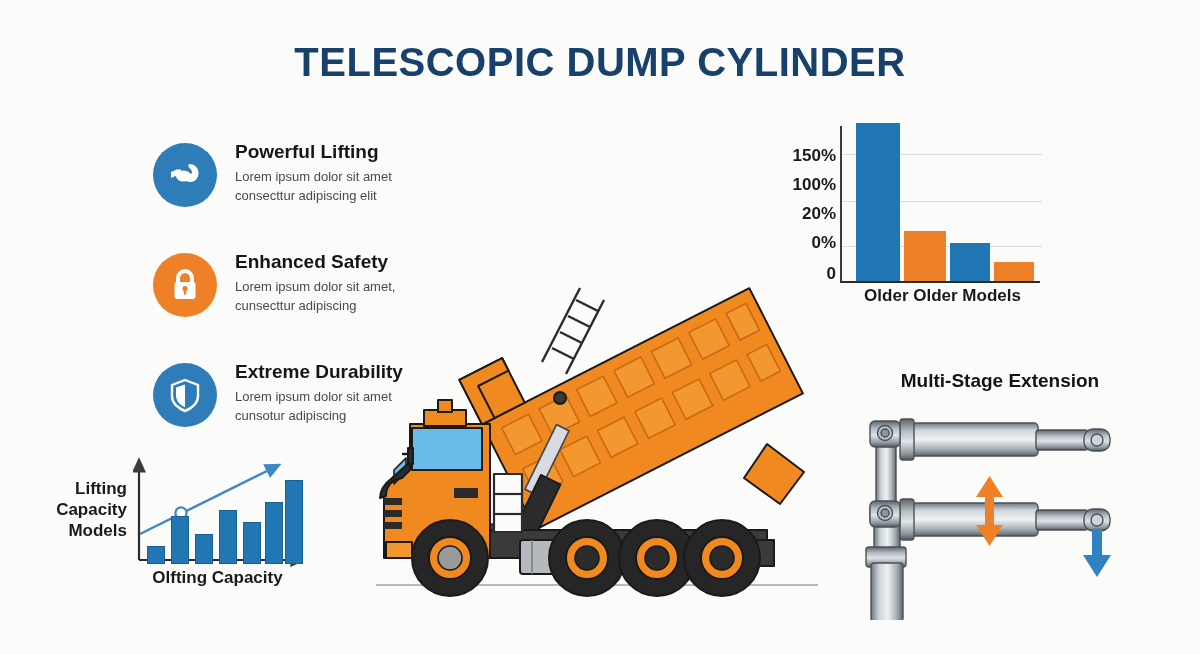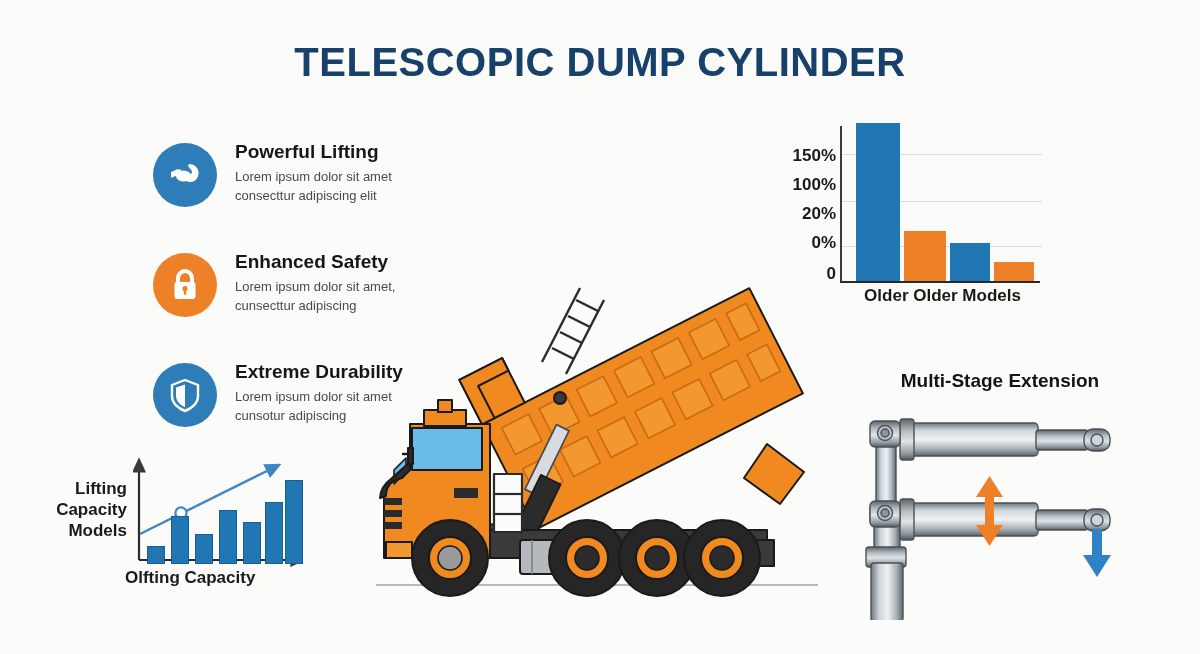--- a/index.html
+++ b/index.html
@@ -167,20 +167,21 @@
     bottom: 0;
     background: #2077b4;
     border: 1px solid #1a5f91;
     box-sizing: border-box;
   }
   .chart-bl .xlabel {
     position: absolute;
     left: 70px;
     top: 118px;
     width: 185px;
+    text-align: center;
     font-size: 17px;
     font-weight: bold;
     color: #1a1a1a;
     white-space: nowrap;
   }
 
   
   .truck {
     position: absolute;
     left: 372px;

